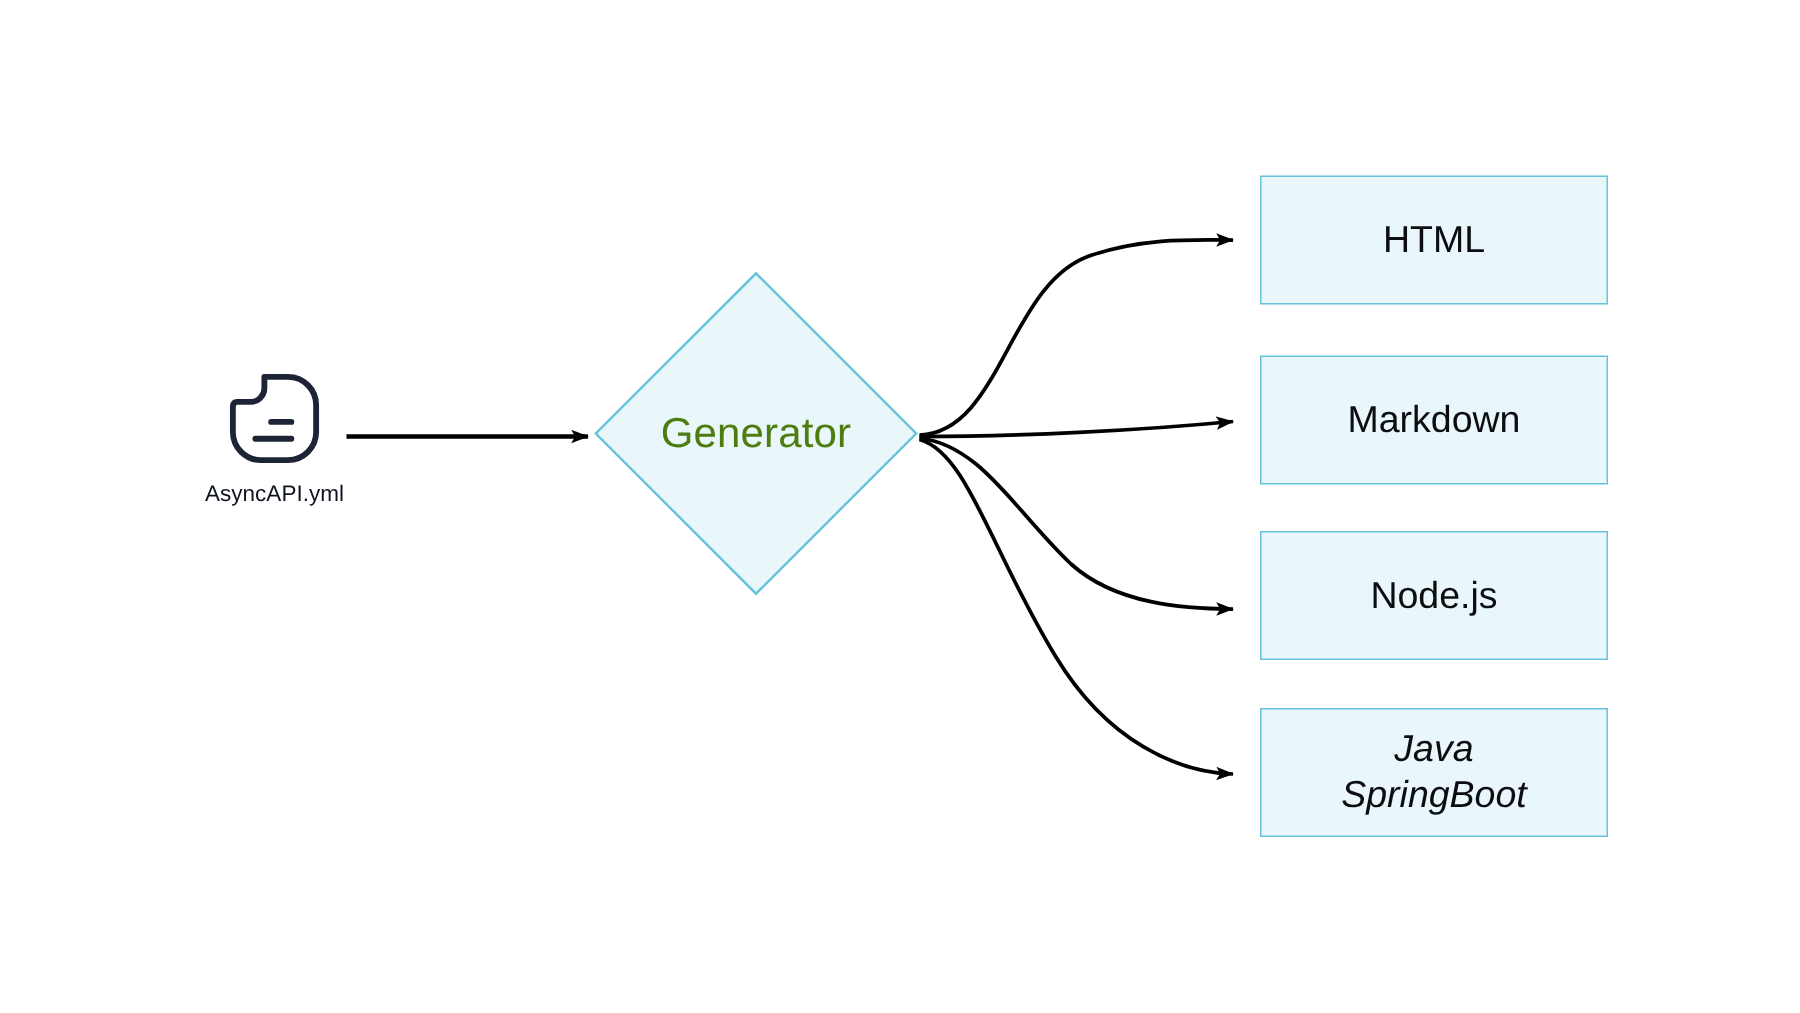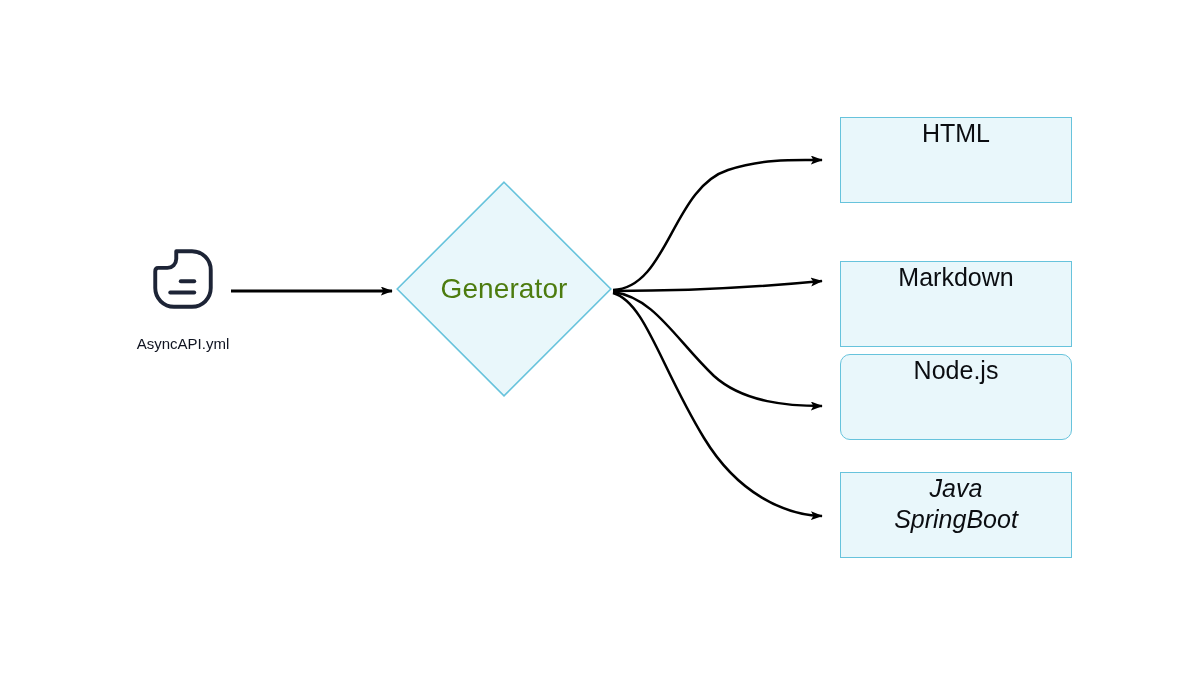--- a/index.html
+++ b/index.html
@@ -40,21 +40,21 @@
     display: flex;
     flex-direction: column;
     align-items: center;
   }
   .file-icon {
     width: 72px;
     height: 72px;
     display: block;
   }
   .file-caption {
-    margin-top: 19px;
+    margin-top: 5px;
     font-size: 15px;
     line-height: 20px;
     color: #0f1320;
     white-space: nowrap;
     text-align: center;
   }
 
   
   .diamond-node {
     position: absolute;
@@ -87,32 +87,33 @@
   
   .out-box {
     position: absolute;
     left: 840px;
     width: 232px;
     height: 86px;
     box-sizing: border-box;
     background: #e9f7fb;
     border: 1.6px solid #67c3dc;
     display: flex;
+    align-items: center;
     justify-content: center;
     text-align: center;
   }
   .out-label {
     font-size: 25px;
     line-height: 31px;
     color: #0b0d11;
     white-space: pre-line;
   }
   #out-0 { top: 117px; }
-  #out-1 { top: 237px; margin-top: 24px; }
-  #out-2 { top: 354px; border-radius: 10px; }
+  #out-1 { top: 237px; }
+  #out-2 { top: 354px; }
   #out-3 { top: 472px; font-style: italic; }
 </style>
 </head>
 <body>
 
 <div id="canvas">
 
   <svg id="edges" viewBox="0 0 1200 675" width="1200" height="675" aria-hidden="true">
     <defs>
       <marker id="ah" markerWidth="12" markerHeight="9" refX="11.2" refY="4.5" orient="auto" markerUnits="userSpaceOnUse">

